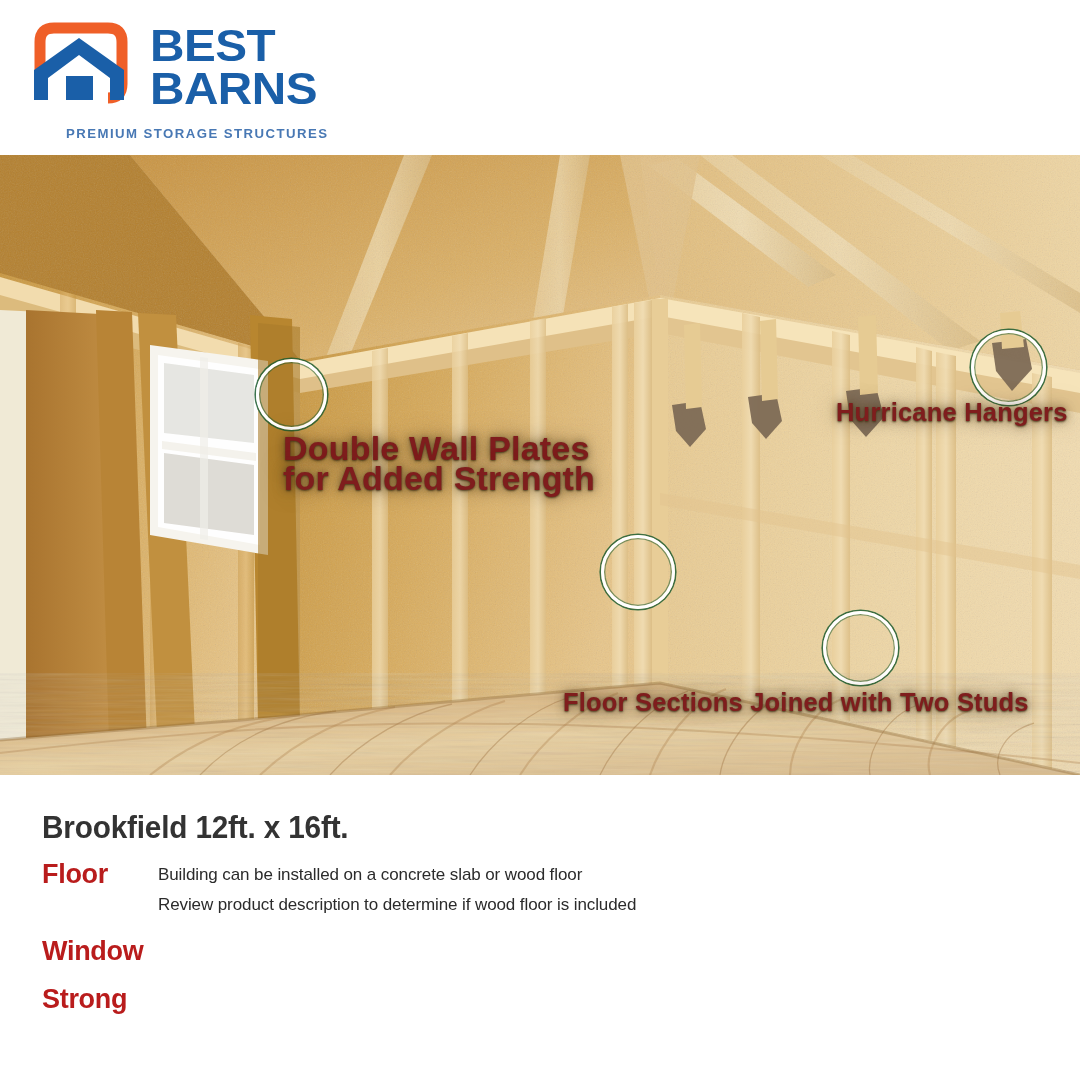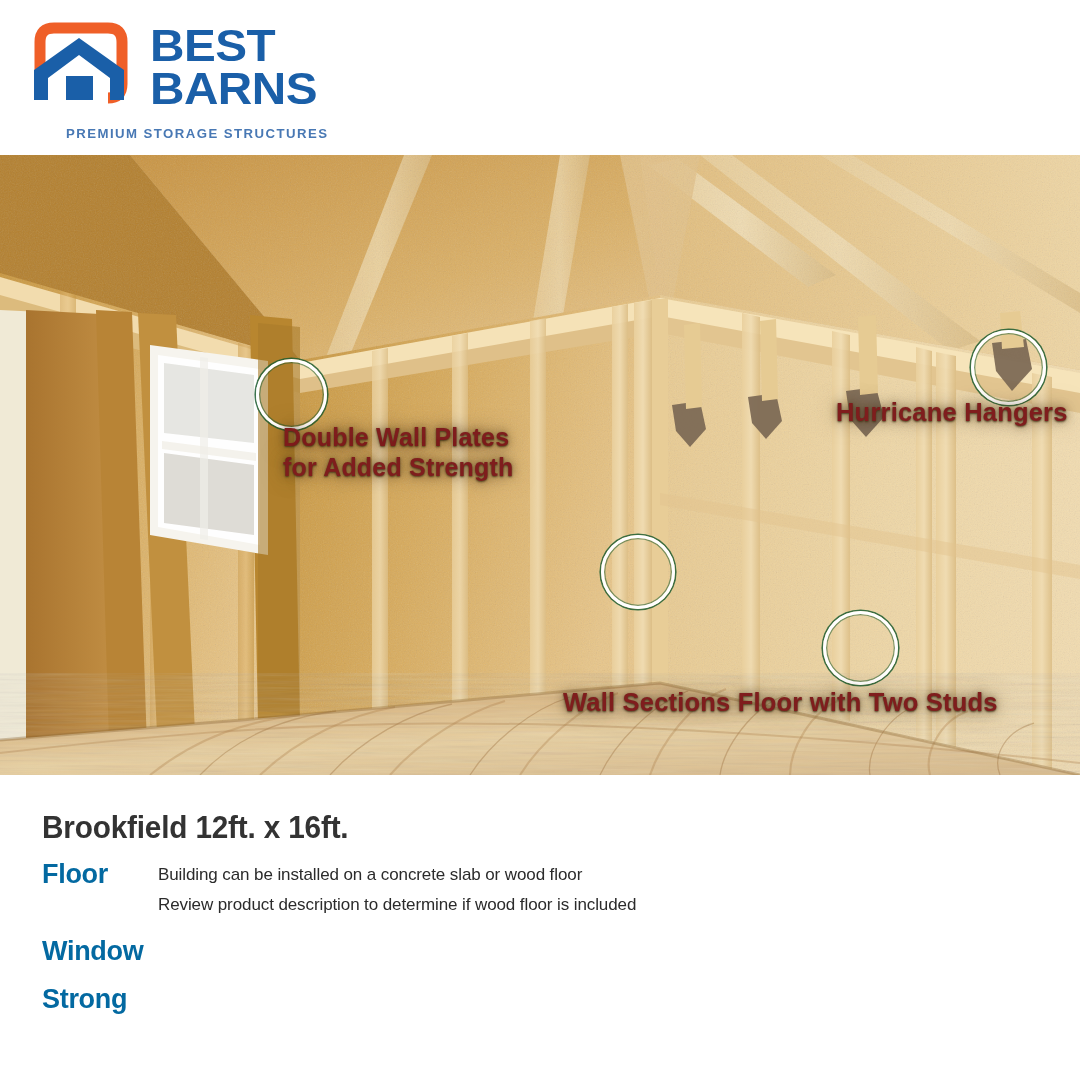--- a/index.html
+++ b/index.html
@@ -43,21 +43,21 @@
   .callout {
     position:absolute;
     color:#7f1d1d;
     font-family:"Liberation Sans", sans-serif;
     font-weight:600;
     white-space:nowrap;
     text-shadow: 0 0 9px rgba(70,55,30,.75), 0 0 22px rgba(90,70,35,.6), 0 1px 2px rgba(60,45,20,.85);
     letter-spacing:.2px;
     pointer-events:none;
   }
-  .co-double { left:283px; top:267px; font-size:25px; line-height:30px; }
+  .co-double { left:283px; top:278px; font-size:34px; line-height:30px; }
   .co-hurricane { left:836px; top:243px; font-size:25.5px; }
   .co-corners { left:676px; top:362px; font-size:24px; }
   .co-joined { left:563px; top:533px; font-size:25.5px; }
 
   .ring {
     position:absolute; border-radius:50%;
     border:3px solid #ffffff;
     box-shadow: 0 0 0 1.6px rgba(28,92,48,.85), inset 0 0 0 1.3px rgba(28,92,48,.55);
     pointer-events:none;
   }
@@ -72,21 +72,21 @@
     position:absolute; left:42px; top:34px;
     font-size:32px; font-weight:bold; color:#333333;
     font-family:"Liberation Sans", sans-serif;
     letter-spacing:-0.2px;
     transform: scaleX(.93); transform-origin:left center;
   }
   .spec-rows { position:absolute; left:0; top:82px; width:1080px; }
   .spec-row { position:relative; display:flex; align-items:flex-start; margin-bottom:14px; }
   .spec-label {
     width:158px; flex:0 0 158px; padding-left:42px;
-    font-size:27px; font-weight:bold; color:#0369a1;
+    font-size:27px; font-weight:bold; color:#b91c1c;
     line-height:34px;
     font-family:"Liberation Sans", sans-serif;
     letter-spacing:-0.3px;
   }
   .spec-body { flex:1; padding-top:3px; }
   .spec-line {
     font-size:17px; color:#2b2b2b; line-height:30px;
     font-family:"Liberation Sans", sans-serif;
     letter-spacing:-0.1px; white-space:nowrap;
   }
@@ -311,21 +311,21 @@
     <div class="ring ring-double"></div>
     <div class="ring ring-hurricane"></div>
     <div class="ring ring-corners"></div>
     <div class="ring ring-joined"></div>
 
     <div class="callout co-double">
       <div>Double Wall Plates</div>
       <div>for Added Strength</div>
     </div>
     <div class="callout co-hurricane">Hurricane Hangers</div>
-    <div class="callout co-joined">Wall Sections Floor with Two Studs</div>
+    <div class="callout co-joined">Floor Sections Joined with Two Studs</div>
   </div>
 
   <div class="specs">
     <div class="spec-title">Brookfield 12ft. x 16ft.</div>
     <div class="spec-rows">
 
       <div class="spec-row">
         <div class="spec-label">Floor</div>
         <div class="spec-body">
           <div class="spec-line">Building can be installed on a concrete slab or wood floor</div>

